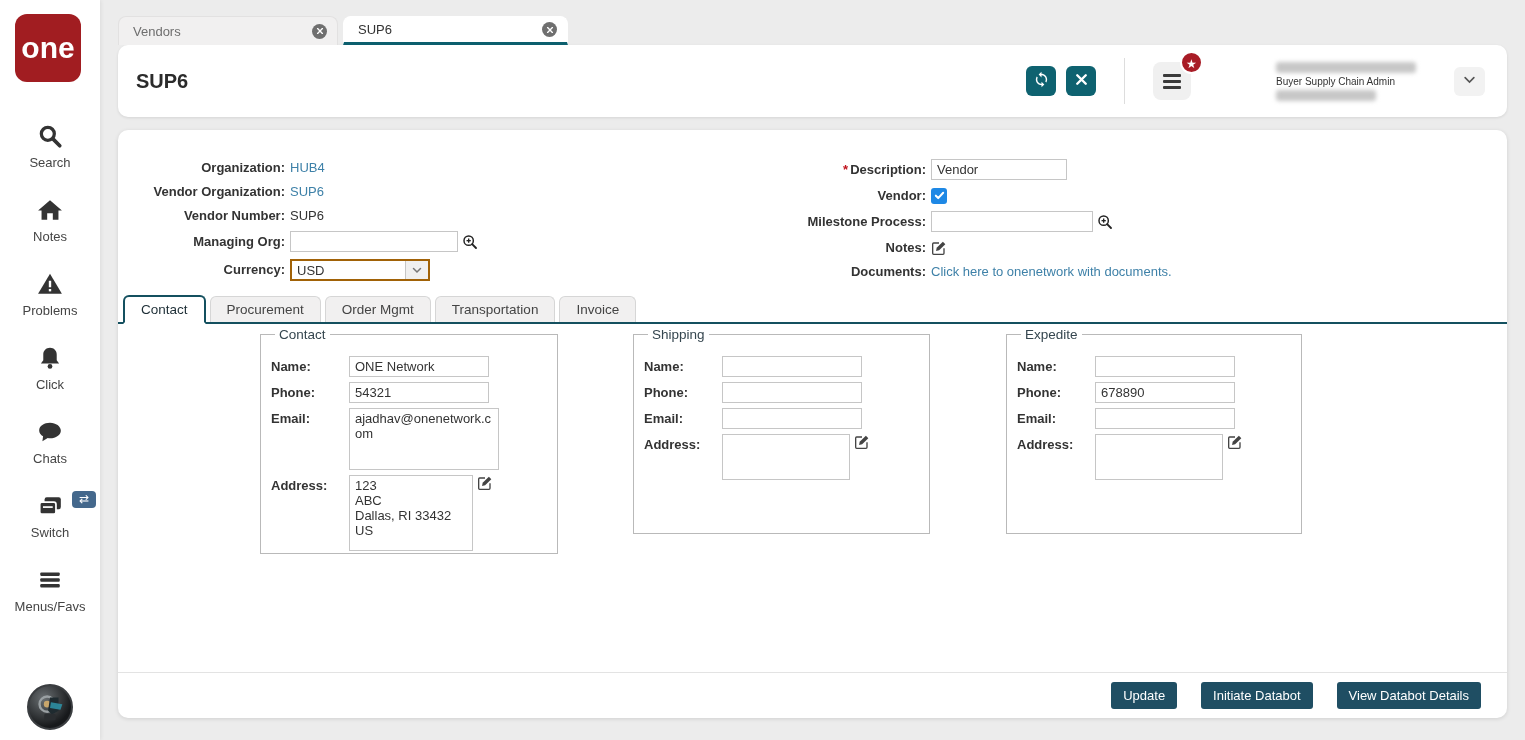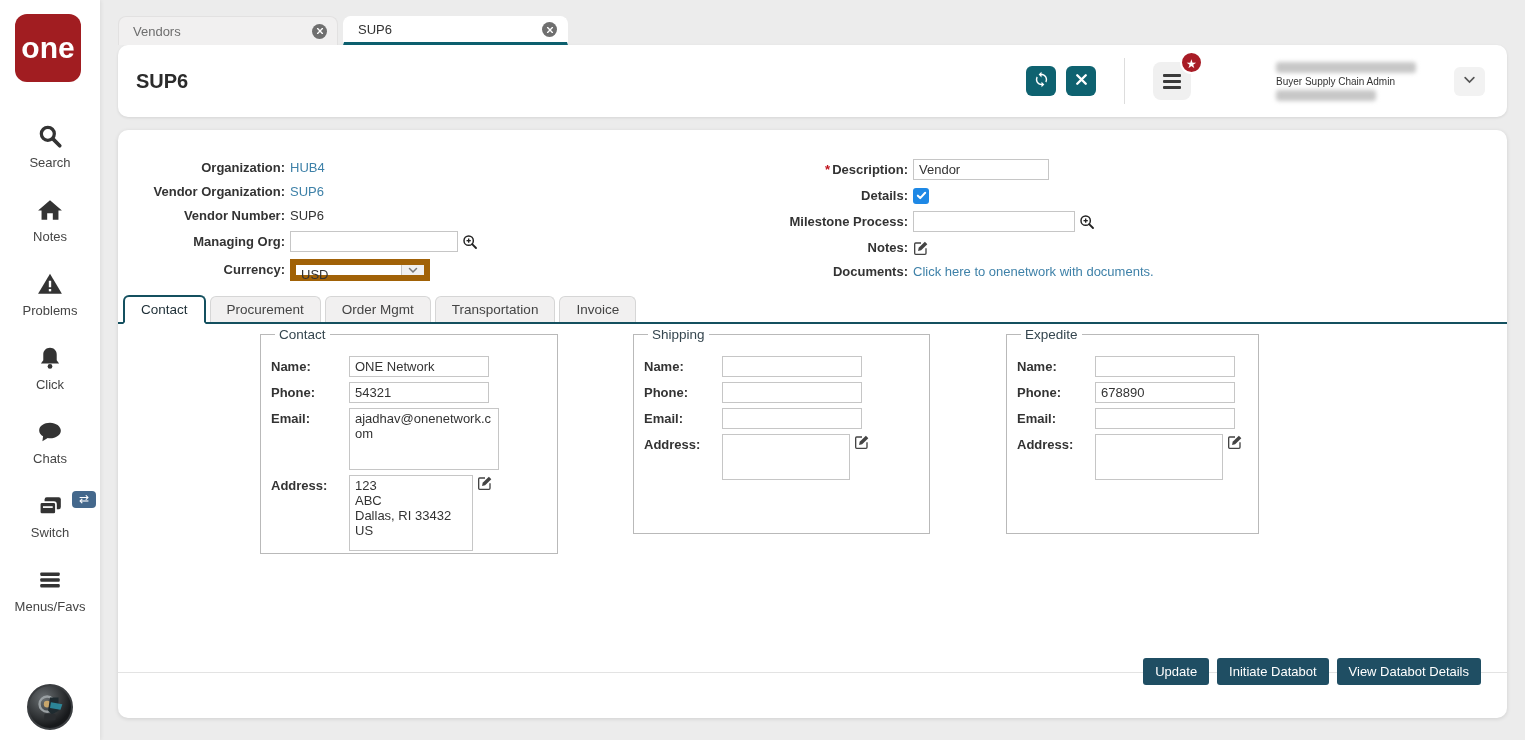--- a/index.html
+++ b/index.html
@@ -37,59 +37,59 @@
   .blur-line { height:11px; border-radius:3px; background:#c7c7c7; filter:blur(2px); margin:3px 0; width:140px; }
   .blur-line.short { width:100px; }
   .user-role { font-size:10px; color:#333; white-space:nowrap; }
   .chevron-btn { margin-left:30px; width:31px; height:29px; background:#f2f2f2; border:none; border-radius:6px; display:flex; align-items:center; justify-content:center; cursor:pointer; }
   .chevron-btn svg { width:15px; height:15px; }
 
   
   .main-panel { position:absolute; left:118px; top:130px; width:1389px; height:588px; background:#fff; border-radius:10px; box-shadow:0 1px 4px rgba(0,0,0,.12); z-index:2; }
   .form-col { position:absolute; top:26px; }
   .form-col.left { left:20px; width:560px; }
-  .form-col.right { left:623px; width:620px; }
+  .form-col.right { left:641px; width:620px; }
   .f-row { display:flex; align-items:center; min-height:23px; margin-bottom:1px; }
   .f-label { text-align:right; font-size:13px; font-weight:bold; color:#333; padding-right:5px; flex:none; }
   .left .f-label { width:152px; }
   .right .f-label { width:172px; }
   .req { color:#c0121c; font-weight:bold; margin-right:2px; }
   .link { color:#3e81a8; font-size:13px; text-decoration:none; cursor:pointer; }
   .text-input { height:21px; border:1px solid #c6c6c6; font-size:13px; padding:1px 5px; color:#333; font-family:inherit; background:#fff; }
   .inline-icon { margin-left:4px; display:inline-flex; cursor:pointer; }
   .inline-icon svg { width:16px; height:16px; }
-  .select-box { display:flex; width:140px; height:22px; border:6px solid #a16207; cursor:pointer; }
+  .select-box { display:flex; width:140px; height:22px; border:2px solid #a16207; cursor:pointer; }
   .select-value { flex:1; font-size:13px; color:#333; padding:2px 5px; }
   .select-arrow { width:23px; background:#f0f0f0; border-left:1px solid #c6c6c6; display:flex; align-items:center; justify-content:center; }
   .select-arrow svg { width:12px; height:12px; }
   .checkbox { width:16px; height:16px; background:#1e88e5; border-radius:3px; display:flex; align-items:center; justify-content:center; cursor:pointer; }
   .checkbox svg { width:11px; height:11px; }
 
   
   .subtabs { position:absolute; left:0; top:164px; width:100%; display:flex; gap:4px; padding-left:5px; border-bottom:2px solid #14505f; align-items:flex-end; height:30px; }
   .subtab { height:26px; padding:0 16px; display:flex; align-items:center; font-size:13.5px; background:#f1f0f0; border:1px solid #d6d6d6; border-bottom:none; border-radius:6px 6px 0 0; color:#444; cursor:pointer; }
   .subtab.active { height:29px; background:#fff; border:2px solid #14505f; border-bottom:2px solid #fff; margin-bottom:-2px; color:#1d2e36; z-index:2; }
 
   
   fieldset { position:absolute; border:1px solid #b9b9b9; background:#fff; padding:14px 10px 10px 10px; }
   legend { font-size:13.5px; color:#35464f; padding:0 4px; margin-left:4px; }
   .fs-contact  { left:142px; top:197px; width:298px; height:227px; }
   .fs-shipping { left:515px; top:197px; width:297px; height:207px; }
-  .fs-expedite { left:888px; top:197px; width:253px; height:207px; }
+  .fs-expedite { left:888px; top:197px; width:296px; height:207px; }
   .fs-row { display:flex; margin-bottom:5px; }
   .fs-label { width:78px; text-align:left; font-weight:bold; font-size:13px; color:#333; padding-right:6px; padding-top:3px; flex:none; }
   .fs-input { width:140px; }
   .email-area, .addr-area { border:1px solid #c6c6c6; font-size:13px; padding:2px 5px; color:#333; font-family:inherit; resize:none; overflow:hidden; }
   .email-area { width:150px; height:62px; }
   .addr-area { width:124px; height:76px; }
   .addr-area.small { width:128px; height:46px; }
 
   
   .footer-divider { position:absolute; left:0; top:542px; width:100%; height:1px; background:#e3e3e3; }
-  .footer { position:absolute; right:26px; top:528px; display:flex; gap:8px; }
+  .footer { position:absolute; right:26px; top:552px; display:flex; gap:24px; }
   .footer-btn { background:#1f4e63; color:#fff; font-size:13px; padding:6px 12px; border:none; border-radius:3px; cursor:pointer; font-family:inherit; }
 </style>
 </head>
 <body>
 
 <div class="screen">
 
   <aside class="sidebar">
     <div class="logo">
       <span>one</span>
@@ -249,21 +249,21 @@
         </div>
       </div>
     </div>
 
     <div class="form-col right">
       <div class="f-row" style="min-height:27px;">
         <span class="f-label"><span class="req">*</span><span>Description:</span></span>
         <input class="text-input" style="width: 136px;" value="Vendor">
       </div>
       <div class="f-row">
-        <span class="f-label">Details:</span>
+        <span class="f-label">Vendor:</span>
         <span class="checkbox">
             <svg viewBox="0 0 12 12">
               <path d="M2 6.2l2.6 2.6L10 3" fill="none" stroke="#fff" stroke-width="2.2" stroke-linecap="round" stroke-linejoin="round"></path>
             </svg>
           </span>
       </div>
       <div class="f-row" style="min-height:27px;">
         <span class="f-label">Milestone Process:</span>
         <input class="text-input" style="width: 162px;" value="">
         <span class="inline-icon">

